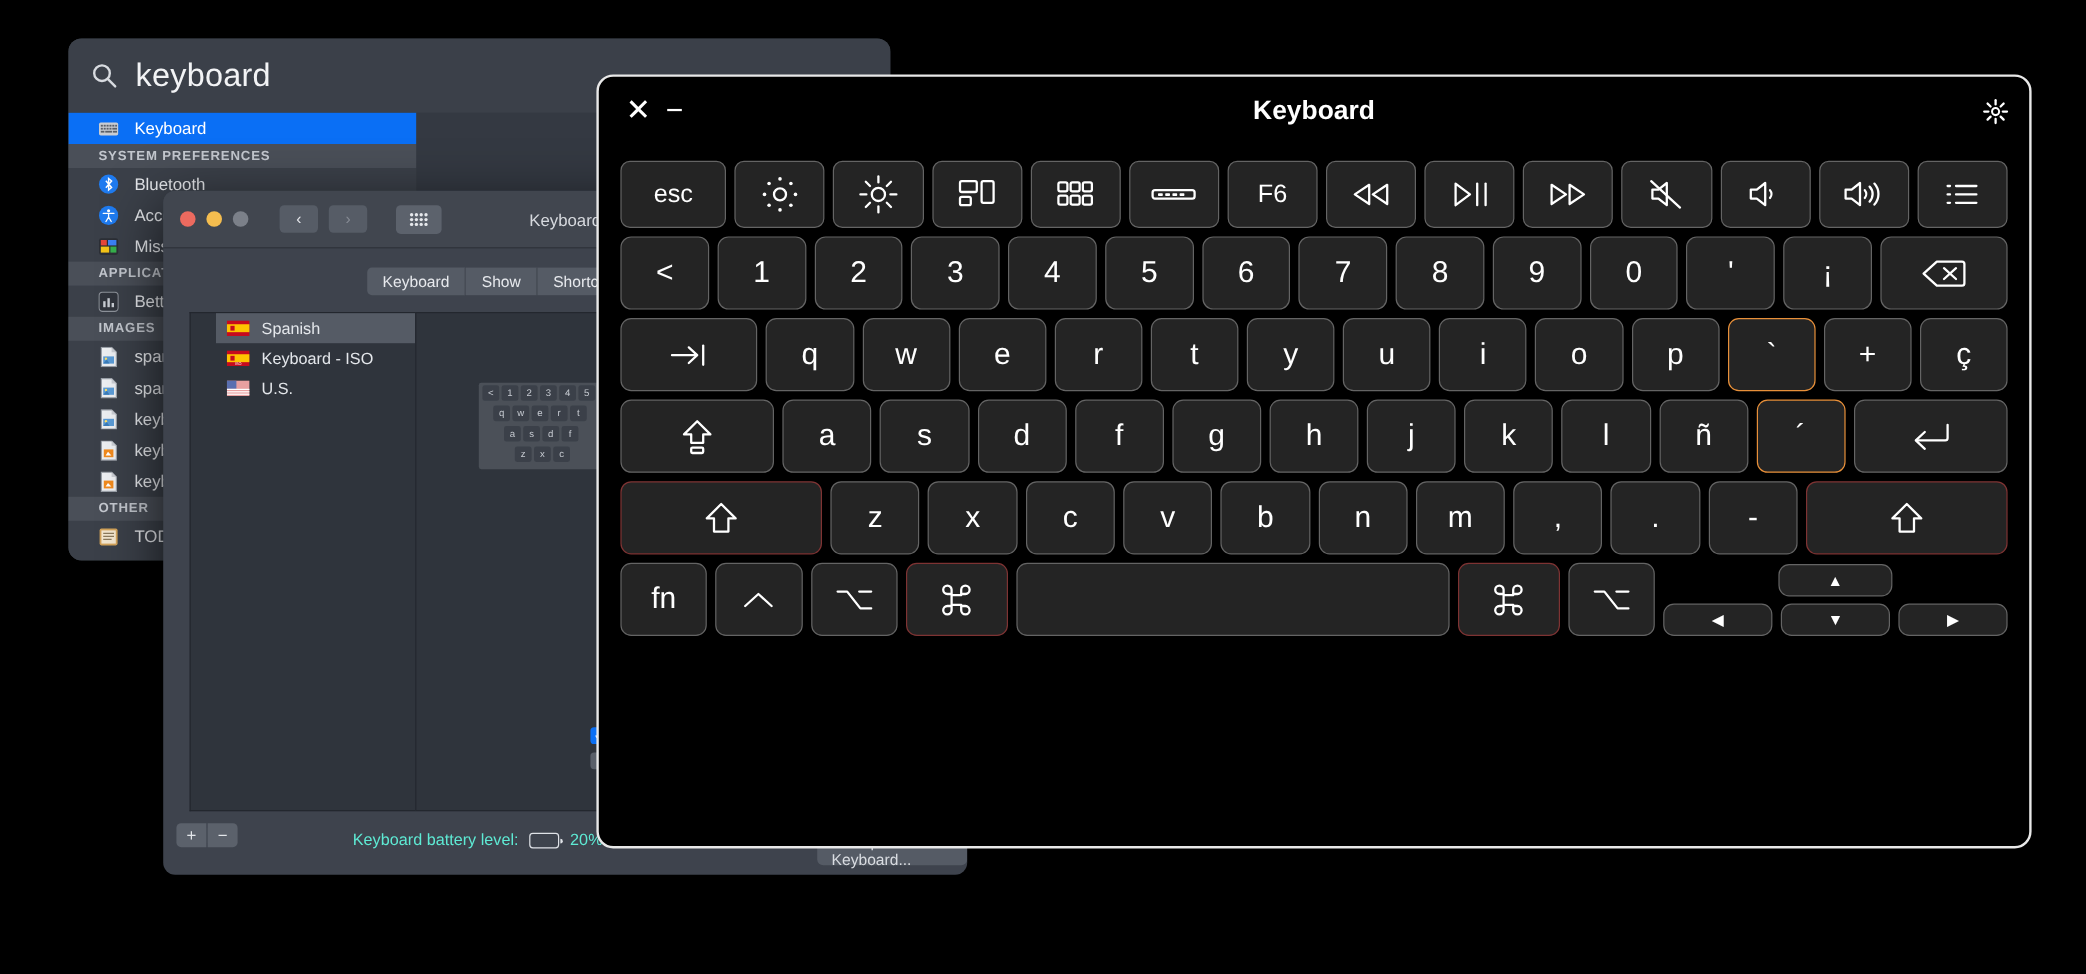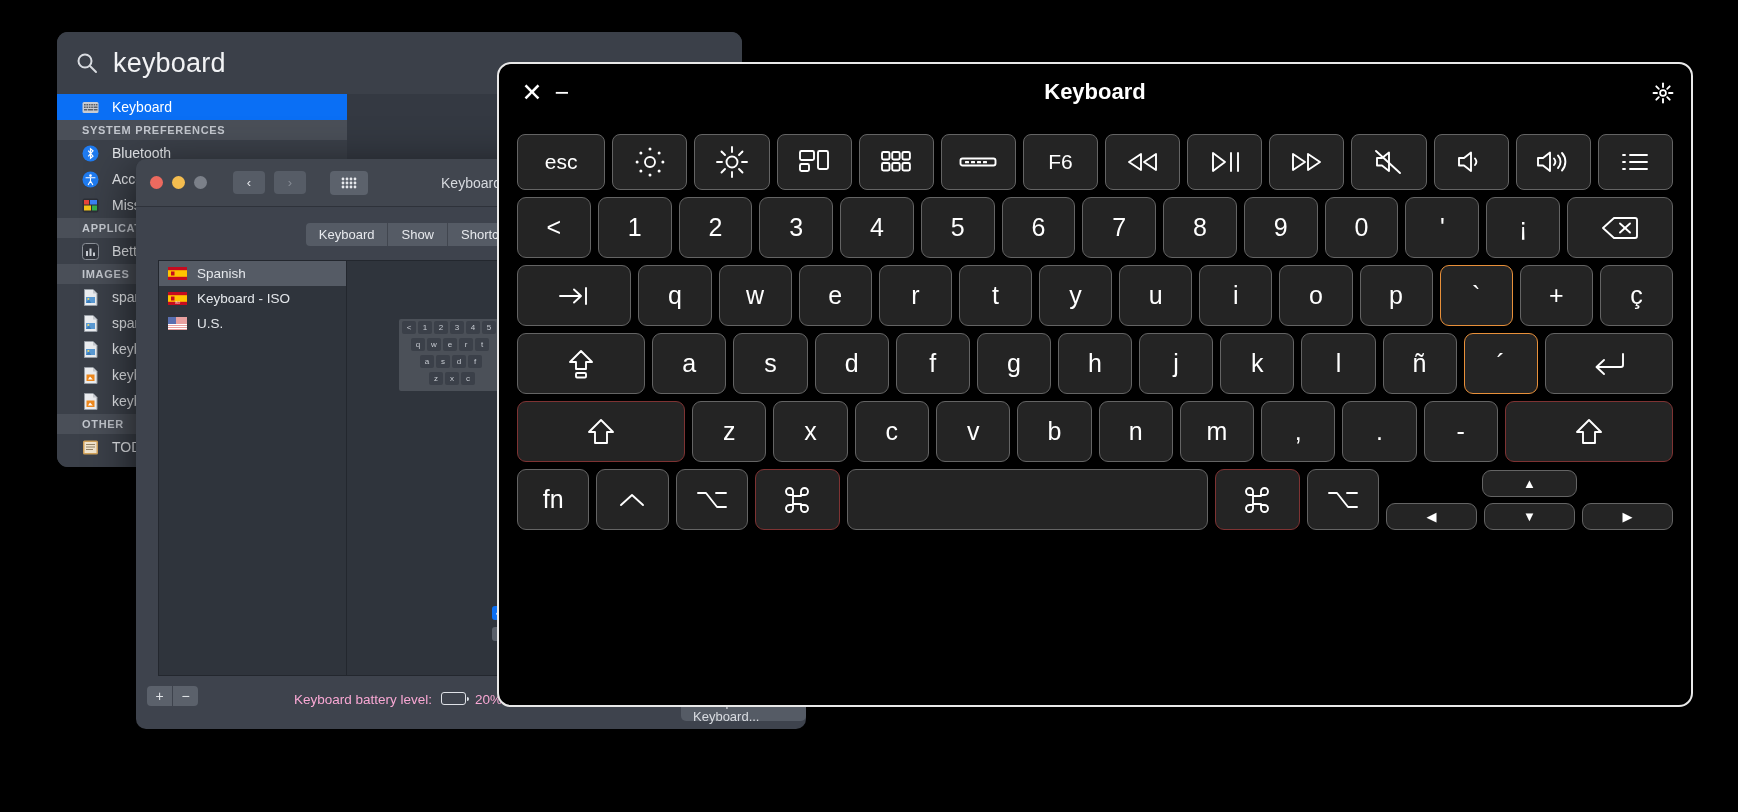--- a/index.html
+++ b/index.html
@@ -84,21 +84,21 @@
     display: flex; align-items: center; color: #e7e9ed; font-size: 13px;
     border-right: 1px solid #41464f;
   }
   .tab:first-child { border-radius: 4px 0 0 4px; }
   .tab:last-child { border-radius: 0 4px 4px 0; border-right: none; }
   .tab.active { background: #0a6ff5; color: #fff; }
 
   .prefs-body { display: flex; padding: 14px 22px 0 22px; gap: 0; height: 430px; }
   .src-list {
     width: 188px; background: #2f343c;
-    border: 1px solid #23272e; border-right: none;
+    border: 1px solid #23272e; border-right: none; padding-left: 21px;
   }
   .src-item {
     display: flex; align-items: center; gap: 10px;
     height: 25px; padding-left: 9px; color: #e4e7eb; font-size: 13.5px;
   }
   .src-item.sel { background: #555b65; }
   .flag { width: 19px; height: 13px; border-radius: 2px; flex: 0 0 19px; }
   .src-detail {
     flex: 1; background: #2f343c; border: 1px solid #23272e;
     position: relative;
@@ -125,22 +125,22 @@
   .chk-line { display: flex; align-items: center; gap: 8px; margin-bottom: 6px; }
   .chk {
     width: 14px; height: 14px; border-radius: 3px; background: #5a606a;
     display: flex; align-items: center; justify-content: center;
     font-size: 10px; color: #fff;
   }
   .chk.on { background: #0a6ff5; }
   .chk-label { color: #e2e5ea; font-size: 13px; white-space: nowrap; }
   .battery {
     position: absolute; left: 158px; bottom: 22px;
-    display: flex; align-items: flex-start; gap: 9px;
-    color: #f9a8d4; font-size: 13.5px;
+    display: flex; align-items: flex-end; gap: 9px;
+    color: #5eead4; font-size: 13.5px;
   }
   .batt-shell {
     width: 25px; height: 13px; border: 1.6px solid #dfe2e7;
     border-radius: 3px; position: relative; padding: 1.5px;
   }
   .batt-shell::after {
     content: ""; position: absolute; right: -4px; top: 3.5px;
     width: 2.5px; height: 4px; background: #dfe2e7; border-radius: 0 2px 2px 0;
   }
   .batt-fill { height: 100%; background: #dfe2e7; border-radius: 1px; }

